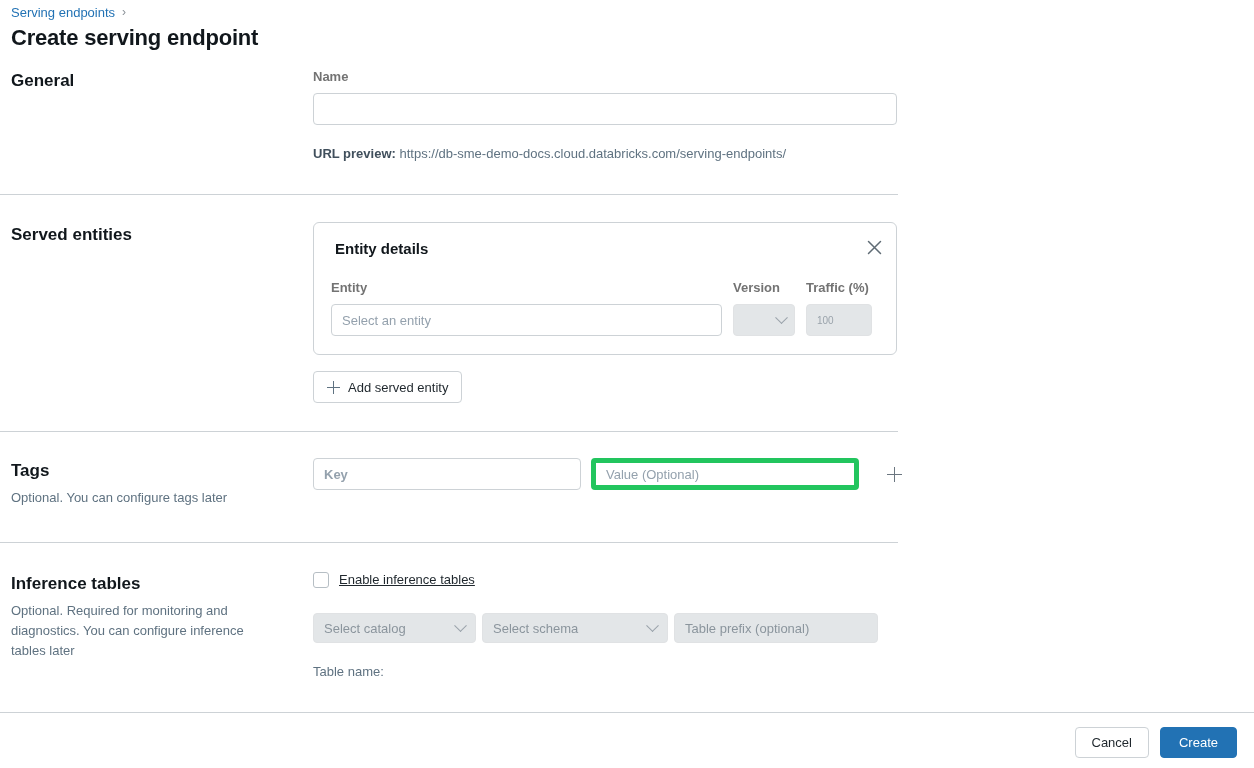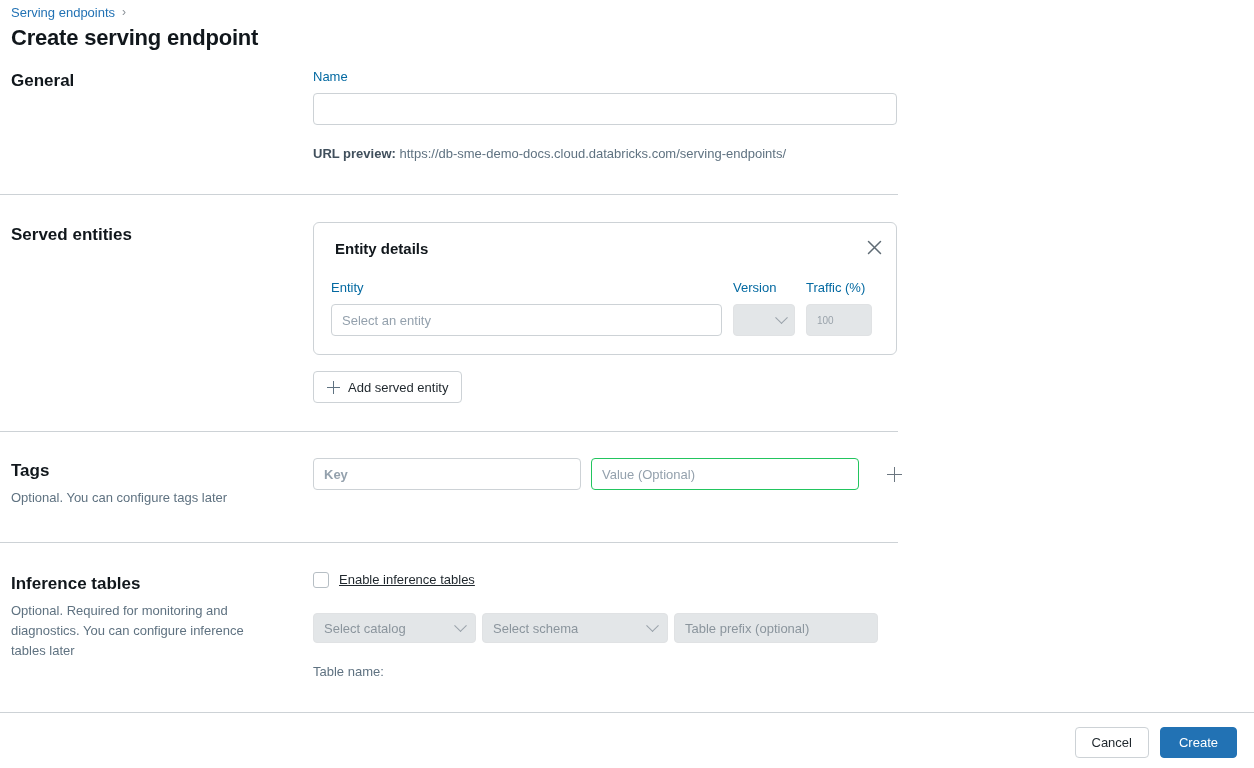--- a/index.html
+++ b/index.html
@@ -86,22 +86,22 @@
   .divider {
     height: 1px;
     background: #cdd2d6;
     width: 898px;
     margin: 0;
   }
 
   
   .field-label {
     font-size: 13px;
-    font-weight: normal;
-    color: #0369a1;
+    font-weight: bold;
+    color: #737373;
     display: block;
     margin-bottom: 7px;
     line-height: 18px;
   }
 
   .text-input {
     width: 584px;
     height: 32px;
     border: 1px solid #cdd2d6;
     border-radius: 4px;
@@ -242,21 +242,21 @@
   }
   .tag-key {
     width: 268px; height: 32px;
     border: 1px solid #cdd2d6; border-radius: 4px;
     background: #fff; font-size: 13px;
     font-family: "Liberation Sans", sans-serif;
     padding: 0 10px; color: #1f272d; outline: none; font-weight: bold;
   }
   .tag-value {
     width: 268px; height: 32px;
-    border: 1px solid #22c55e; border-radius: 4px;
+    border: 5px solid #22c55e; border-radius: 4px;
     background: #fff; font-size: 13px;
     font-family: "Liberation Sans", sans-serif;
     padding: 0 10px; color: #1f272d; outline: none;
   }
   .tag-key::placeholder, .tag-value::placeholder { color: #94a1ad; }
 
   .tag-add {
     width: 26px; height: 26px;
     border: none; background: none;
     display: flex; align-items: center; justify-content: center;

